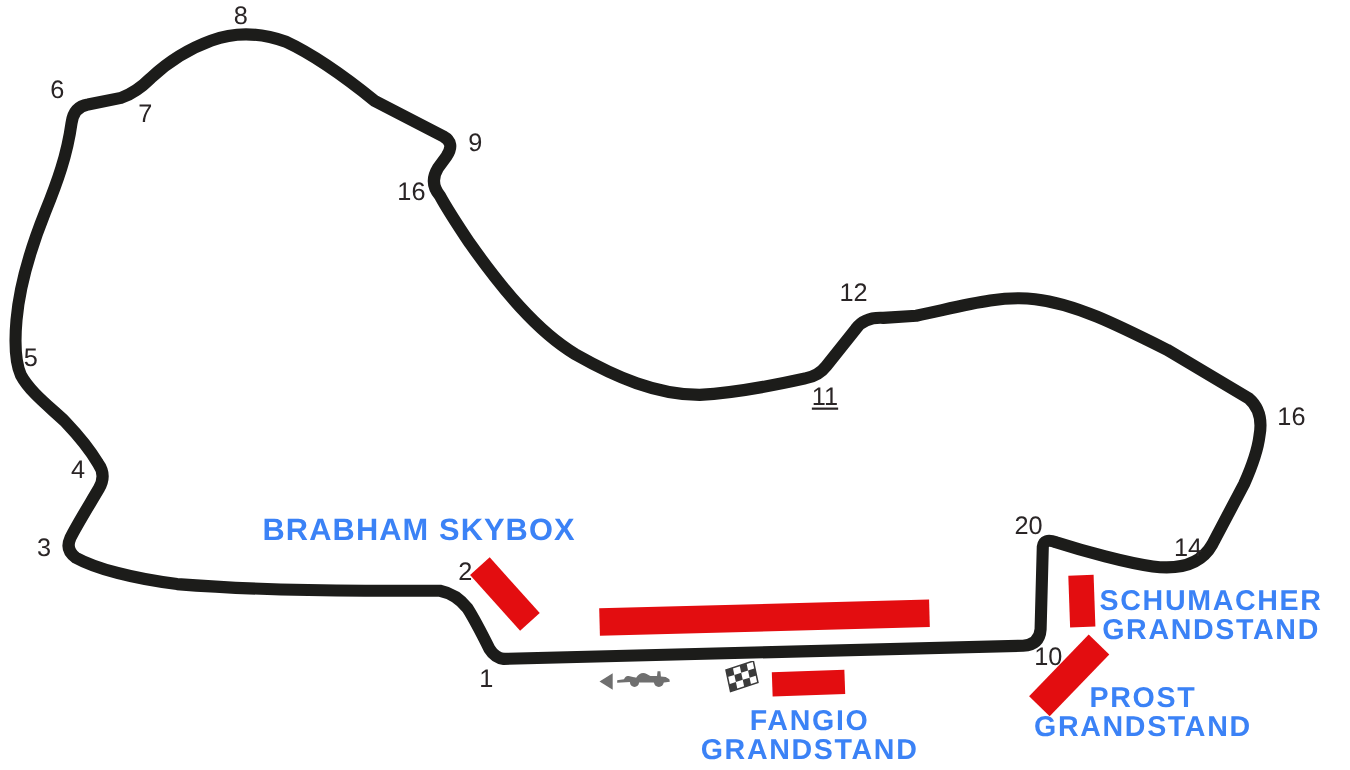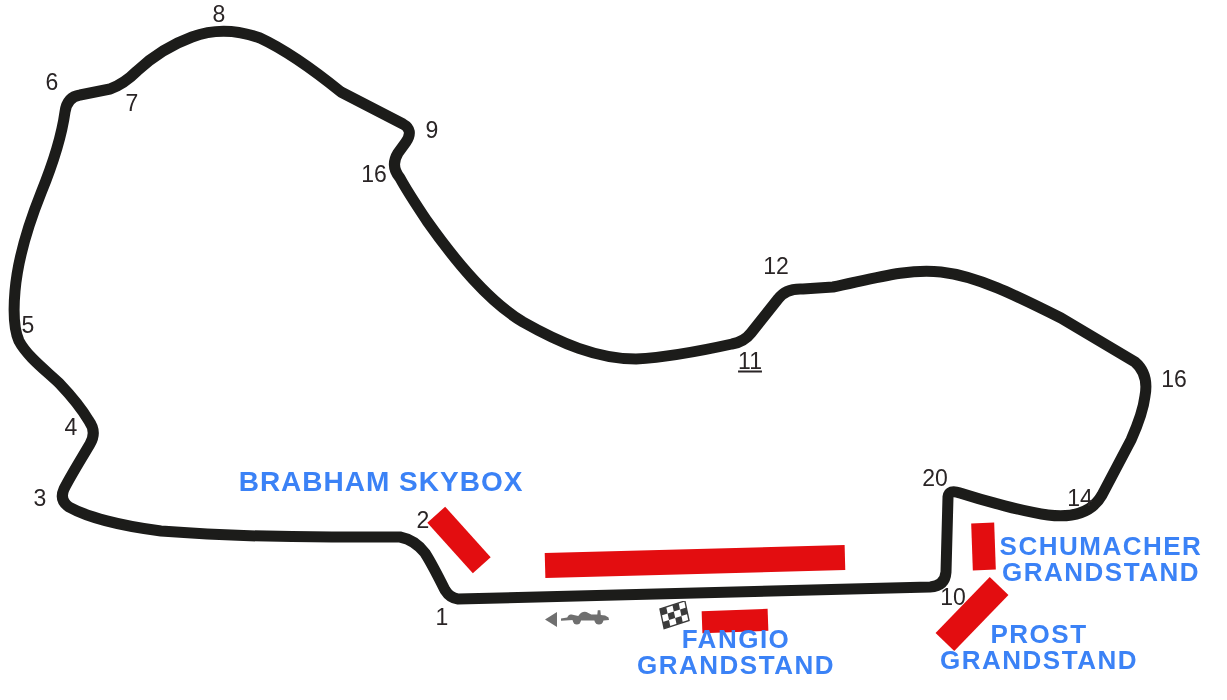--- a/index.html
+++ b/index.html
@@ -39,21 +39,21 @@
     text-align: center;
     letter-spacing: 1px;
     line-height: 27px;
   }
   .gs-big   { font-size: 28px; }
   .gs-small { font-size: 26px; letter-spacing: 1.5px; line-height: 26px; }
   .label-brabham    { left: 381px;  top: 468px; }
   .label-paddock    { left: 692px;  top: 512px; }
   .label-schumacher { left: 1101px; top: 533px; }
   .label-prost      { left: 1039px; top: 621px; }
-  .label-fangio     { left: 736px;  top: 626px; }
+  .label-fangio     { left: 736px;  top: 642px; }
 
   .icon { position: absolute; }
   .icon-arrow { left: 544px; top: 611px; }
   .icon-car   { left: 561px; top: 608px; }
   .icon-flag  { left: 654px; top: 601px; }
 </style>
 </head>
 <body>
 
 <div class="canvas">

